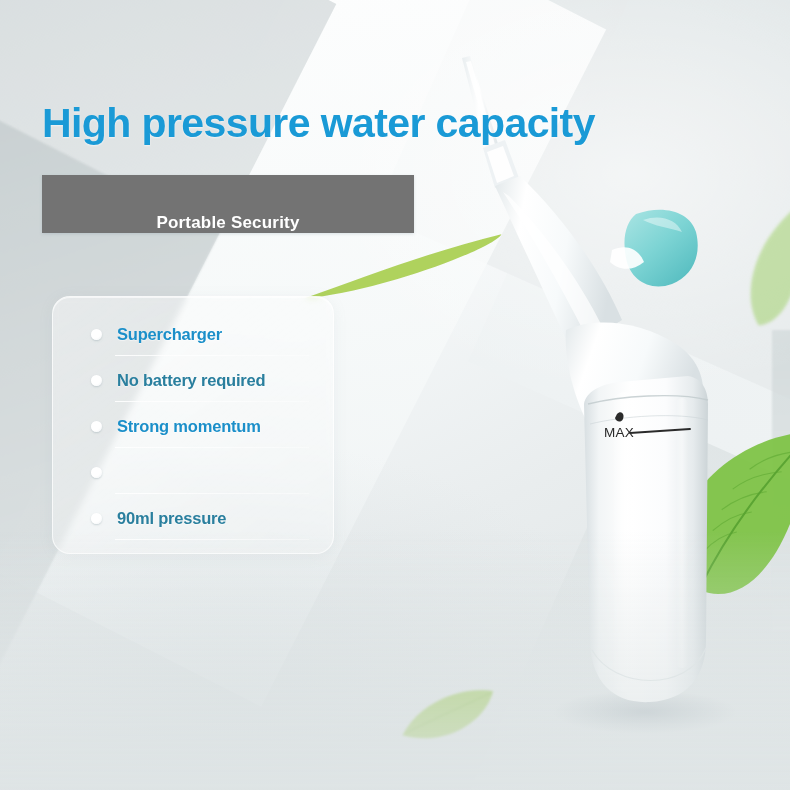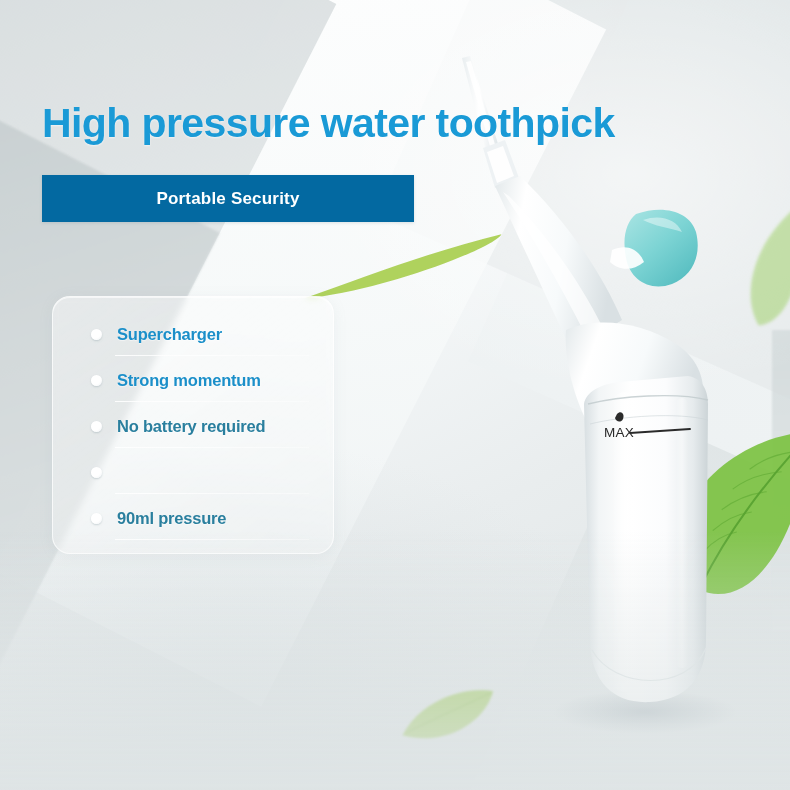--- a/index.html
+++ b/index.html
@@ -77,23 +77,23 @@
 
   
   .headline{
     position:absolute; left:42px; top:100px;
     font-size:41px; font-weight:700; letter-spacing:-.6px;
     color:#1a9ad6; white-space:nowrap;
     text-shadow:0 1px 2px rgba(255,255,255,.6);
   }
   .sub-banner{
     position:absolute; left:42px; top:175px;
-    width:372px; height:47px;
-    background:#0369a1;
-    display:flex; align-items:center; justify-content:center;
+    width:372px; height:58px;
+    background:#737373;
+    display:flex; align-items:flex-end; justify-content:center;
     box-shadow:0 1px 3px rgba(80,110,130,.18);
   }
   .sub-banner span{
     color:#ffffff; font-size:17px; font-weight:700; letter-spacing:.2px;
   }
 
   
   .feature-card{
     position:absolute; left:52px; top:296px;
     width:282px; height:258px;
@@ -252,53 +252,53 @@
     <path d="M588 404 C620 396 676 392 708 400" stroke="#c2cbce" stroke-width="1.3" fill="none" opacity=".85"></path>
     <path d="M590 424 C622 416 678 412 708 420" stroke="#ccd4d7" stroke-width="1" fill="none" opacity=".6"></path>
 
     <path d="M630 433 L690 429" stroke="#2b2b2b" stroke-width="1.9" fill="none" stroke-linecap="round"></path>
     <path d="M617 414 C621 410 625 414 623 419 C621 423 616 422 615 418 Z" fill="#2b2b2b"></path>
     <text x="604" y="437" font-family="Liberation Sans, sans-serif" font-size="13.5" font-weight="400" fill="#2b2b2b" letter-spacing="0.3">MAX</text>
 
     <path d="M592 650 C614 690 688 692 706 648" stroke="#dfe5e7" stroke-width="1.2" fill="none" opacity=".9"></path>
   </svg>
 
-  <div class="headline">High pressure water toothpick</div>
+  <div class="headline">High pressure water capacity</div>
 
   <div class="sub-banner">
     <span>Portable Security</span>
   </div>
 
   <div class="feature-card">
 
     <div class="feature-row">
       <span class="bullet"></span>
       <span class="feature-label">Supercharger</span>
       <span class="feature-sep"></span>
     </div>
 
+    <div class="feature-row dim">
+      <span class="bullet"></span>
+      <span class="feature-label">No battery required</span>
+      <span class="feature-sep"></span>
+    </div>
+
     <div class="feature-row">
       <span class="bullet"></span>
       <span class="feature-label">Strong momentum</span>
       <span class="feature-sep"></span>
     </div>
 
     <div class="feature-row dim">
       <span class="bullet"></span>
-      <span class="feature-label">No battery required</span>
       <span class="feature-sep"></span>
     </div>
 
     <div class="feature-row dim">
       <span class="bullet"></span>
-      <span class="feature-sep"></span>
-    </div>
-
-    <div class="feature-row dim">
-      <span class="bullet"></span>
       <span class="feature-label">90ml pressure</span>
       <span class="feature-sep"></span>
     </div>
 
   </div>
 
   <div class="bottom-fade"></div>
 
 </div>
 

